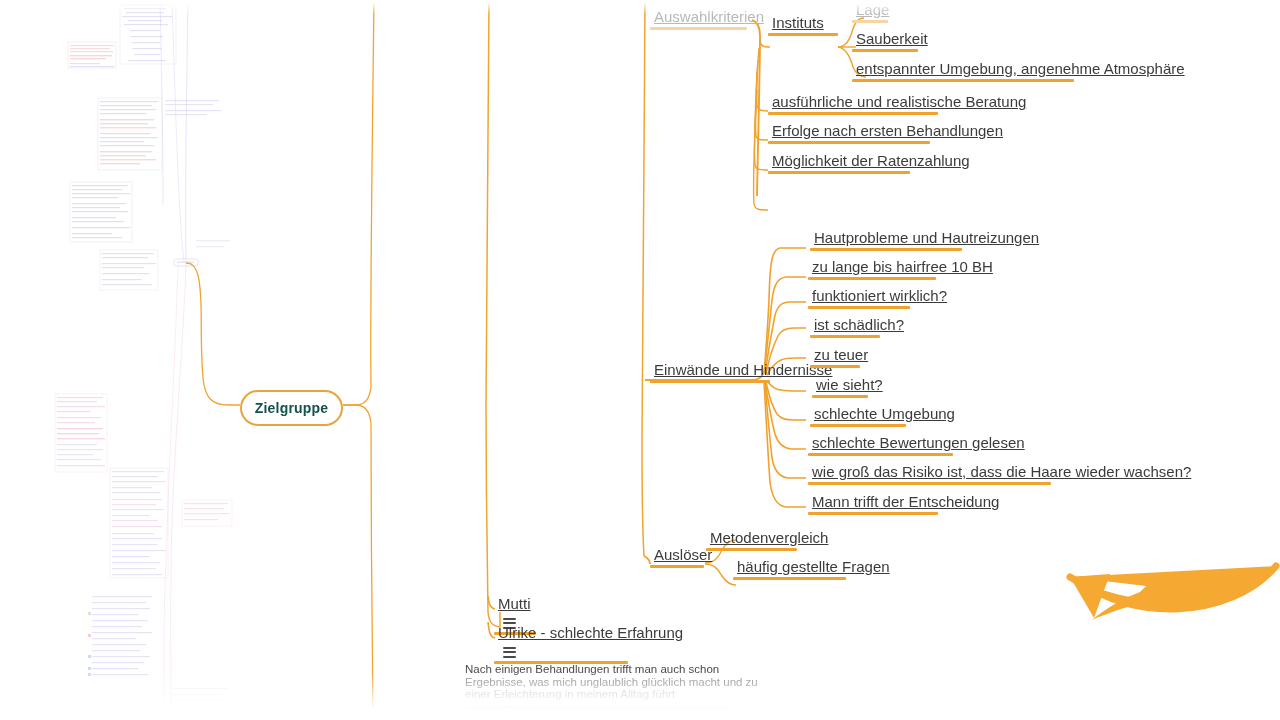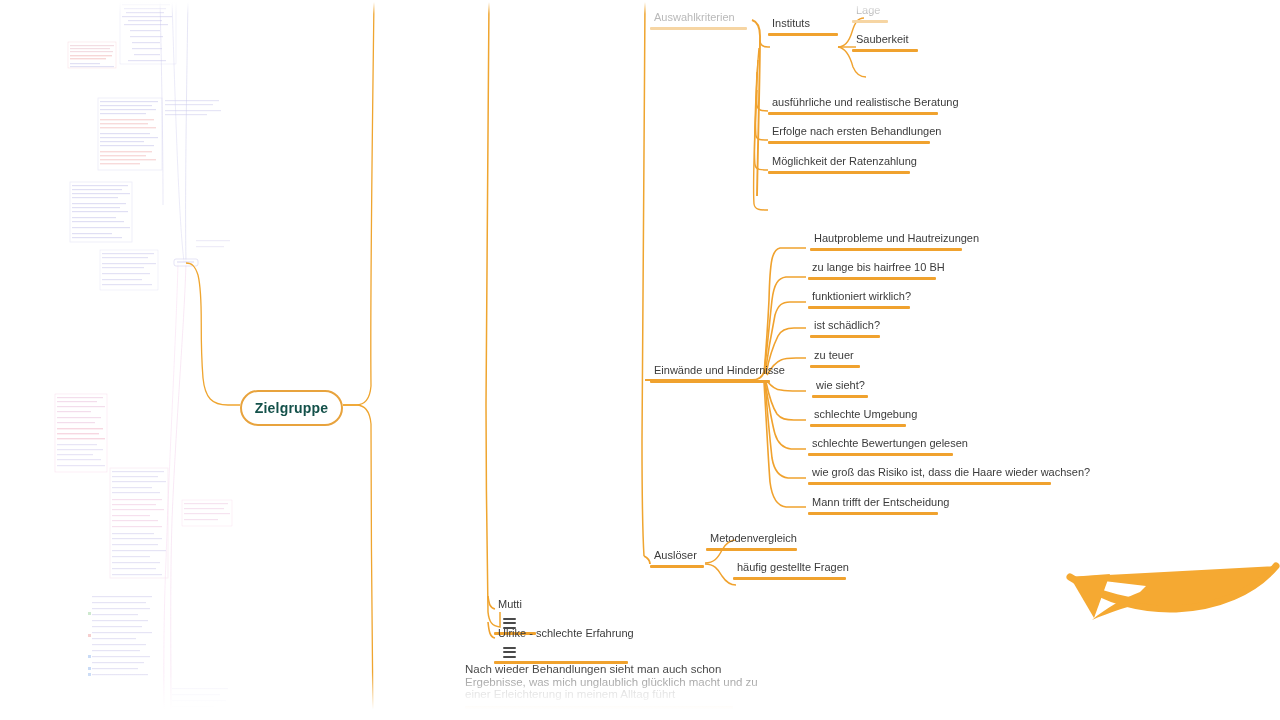--- a/index.html
+++ b/index.html
@@ -47,24 +47,25 @@
   }
 
   
   .node {
     position: absolute;
     white-space: nowrap;
   }
   .node .label {
     display: block;
     color: #3b3b3b;
-    font-size: 11px;
+    font-size: 15px;
     line-height: 14px;
     padding: 0 4px 3px 4px;
     white-space: pre-line;
+    text-decoration: underline;
   }
   .node .rule {
     display: block;
     height: 3px;
     background: #F0A22E;
     border-radius: 1px;
   }
   .node.faded .label { color: #b9b9b9; }
   .node.faded .rule  { background: #f6d5a3; }
 
@@ -437,20 +438,24 @@
   <div class="node faded" style="left:852px; top:3px;">
     <span class="label">Lage</span>
     <span class="rule" style="width:36px;"></span>
   </div>
 
   <div class="node" style="left:852px; top:32px;">
     <span class="label">Sauberkeit</span>
     <span class="rule" style="width:66px;"></span>
   </div>
 
+  <div class="node" style="left:852px; top:62px;">
+    <span class="label">entspannter Umgebung, angenehme Atmosphäre</span>
+    <span class="rule" style="width:222px;"></span>
+  </div>
 
   <div class="node" style="left:768px; top:124px;">
     <span class="label">Erfolge nach ersten Behandlungen</span>
     <span class="rule" style="width:162px;"></span>
   </div>
 
   <div class="node" style="left:768px; top:95px;">
     <span class="label">ausführliche und realistische Beratung</span>
     <span class="rule" style="width:170px;"></span>
   </div>
@@ -530,21 +535,21 @@
 
   <div class="node" style="left:494px; top:626px;">
     <div class="withicon">
       <span class="label">Ulrike - schlechte Erfahrung</span>
       <span class="note-icon"><i></i><i></i><i></i></span>
     </div>
     <span class="rule" style="width:134px;"></span>
   </div>
 
   <div class="note-block" style="left:465px; top:663px;">
-    <span class="ln f1">Nach wieder Behandlungen sieht man auch schon</span>
+    <span class="ln f1">Nach einigen Behandlungen trifft man auch schon</span>
     <span class="ln f2">Ergebnisse, was mich unglaublich glücklich macht und zu</span>
     <span class="ln f3">einer Erleichterung in meinem Alltag führt</span>
     <span class="rule"></span>
   </div>
 
   <svg id="arrow" width="232" height="66" viewBox="0 0 232 66" xmlns="http://www.w3.org/2000/svg">
     <path d="M228 8 C206 34 170 49 128 51 C96 52 64 46 26 22
              C56 34 84 41 108 42 C82 47 60 55 44 62
              C58 50 76 40 92 34 L98 28 L22 19 Z" fill="#F5A932"></path>
     <path d="M228 8 C206 34 170 49 128 51 C96 52 64 46 22 19" fill="none" stroke="#F5A932" stroke-width="7" stroke-linecap="round"></path>

